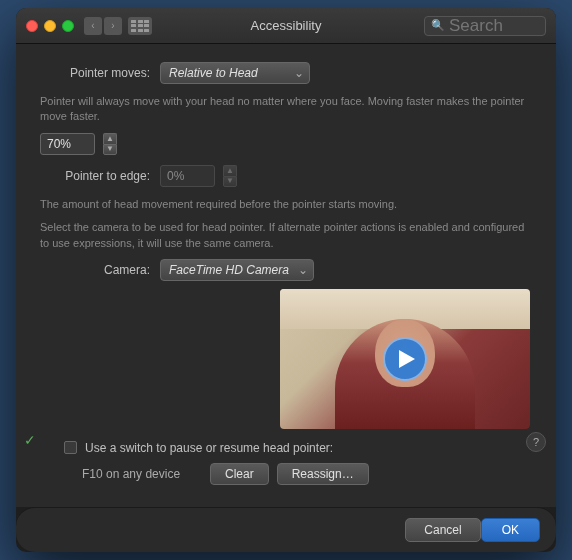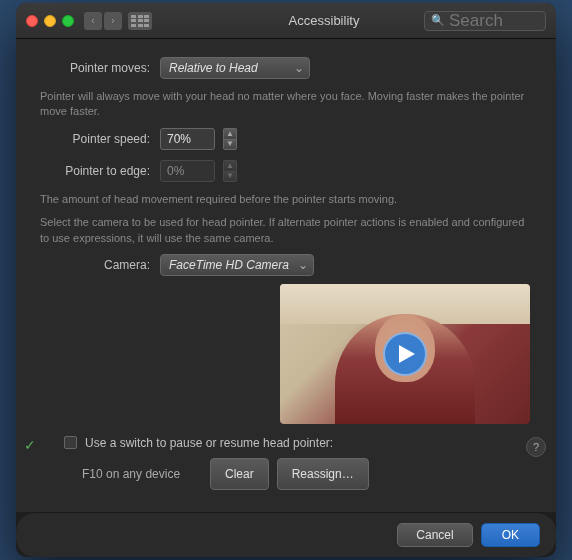--- a/index.html
+++ b/index.html
@@ -65,21 +65,20 @@
       cursor: pointer;
     }
 
     .titlebar-title {
       position: absolute;
       left: 50%;
       transform: translateX(-50%);
       color: #ccc;
       font-size: 13px;
       font-weight: 500;
-      margin-left: 38px;
     }
 
     .titlebar-grid {
       width: 24px;
       height: 18px;
       background: #555;
       border-radius: 3px;
       display: grid;
       grid-template-columns: repeat(3, 1fr);
       gap: 1.5px;
@@ -318,32 +317,31 @@
       min-width: 120px;
     }
     .mac-button {
       background: linear-gradient(to bottom, #5a5a5a, #444);
       border: 1px solid #666;
       border-radius: 4px;
       color: #e0e0e0;
       font-size: 12px;
       padding: 3px 14px;
       cursor: pointer;
-      height: 32px;
+      height: 22px;
       display: flex;
       align-items: center;
       white-space: nowrap;
     }
 
     
     .button-bar {
       display: flex;
       justify-content: flex-end;
       align-items: center;
-      gap: 8px;
       padding: 10px 16px 10px;
       background: #2a2a2a;
       border-top: 1px solid #1a1a1a;
       border-radius: 19px;
     }
     .btn-cancel {
       background: linear-gradient(to bottom, #5a5a5a, #444);
       border: 1px solid #666;
       border-radius: 5px;
       color: #e0e0e0;
@@ -441,21 +439,20 @@
         <select class="mac-select">
           <option>Relative to Head</option>
           <option>Relative to Body</option>
         </select>
       </div>
     </div>
 
     <div class="desc-text">Pointer will always move with your head no matter where you face. Moving faster makes the pointer move faster.</div>
 
     <div class="form-row">
-      <div class="form-label">Pointer speed:</div>
       <div class="stepper-wrapper">
         <input class="stepper-input" type="text" value="70%" style="">
         <div class="stepper-buttons">
           <div class="stepper-btn">▲</div>
           <div class="stepper-btn">▼</div>
         </div>
       </div>
     </div>
 
     <div class="form-row">

